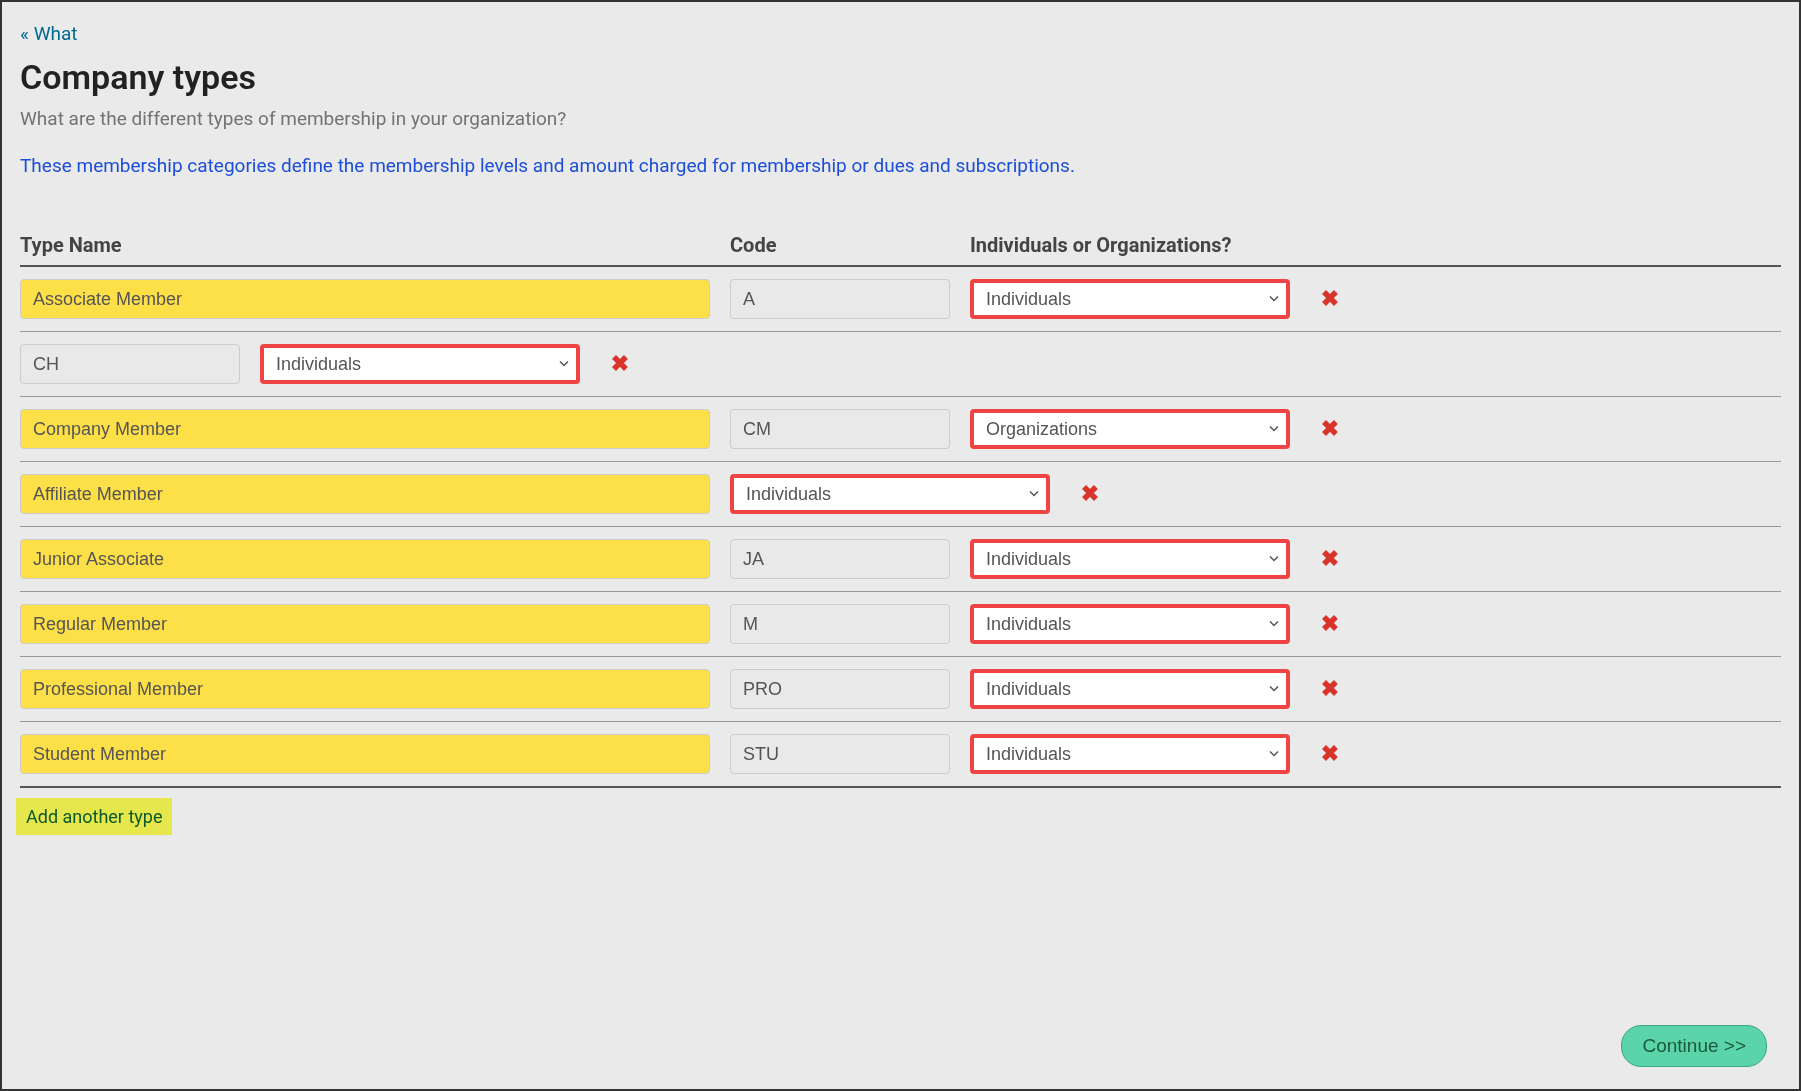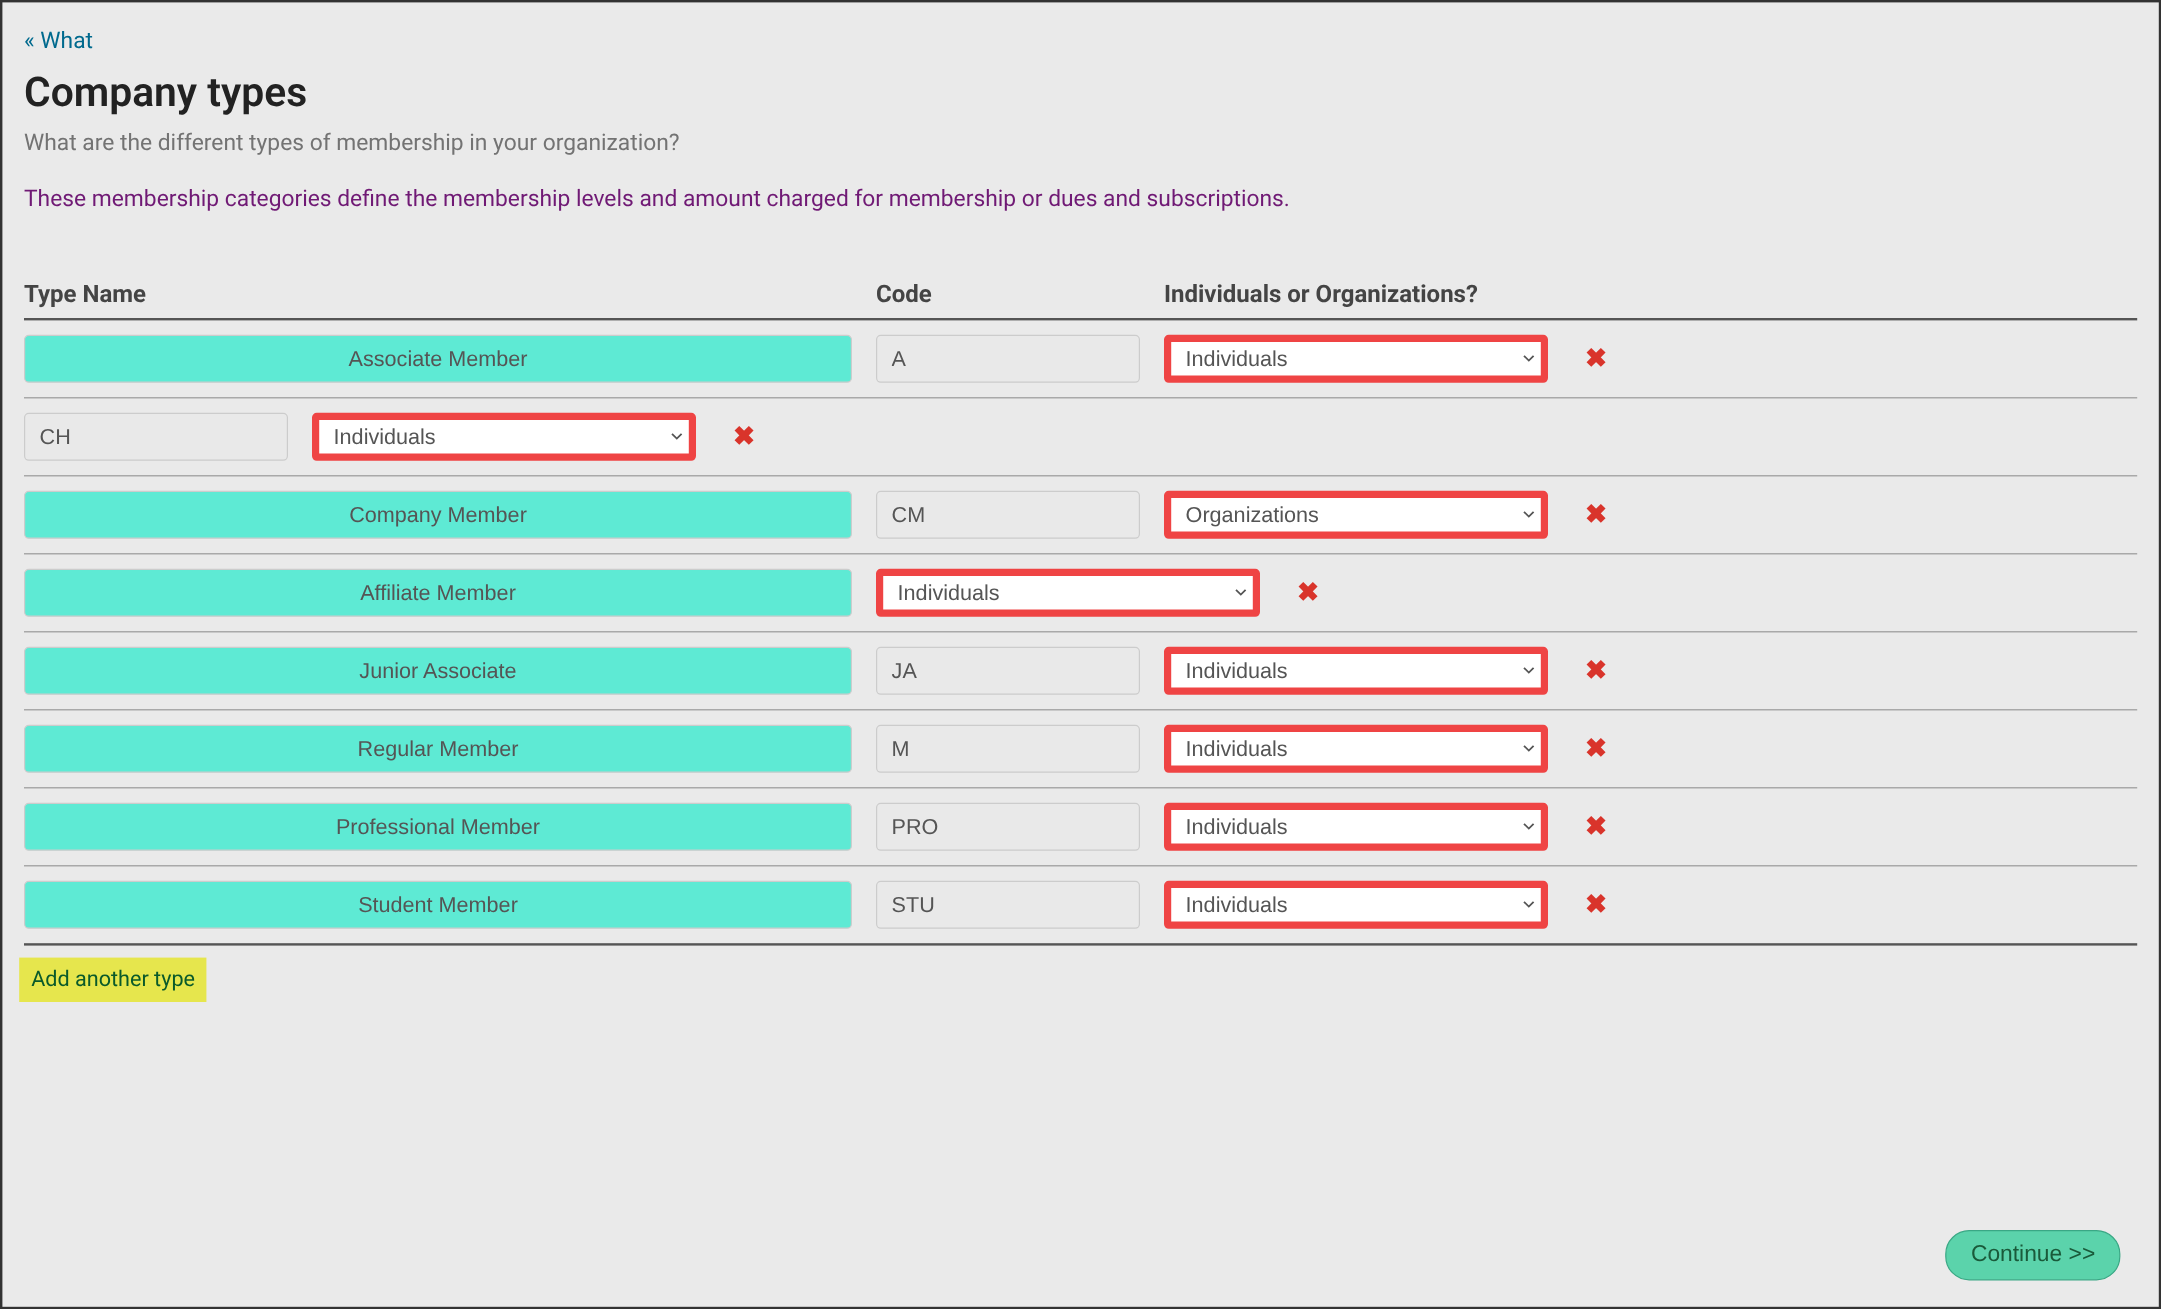--- a/index.html
+++ b/index.html
@@ -29,21 +29,21 @@
     color: #222;
     margin-bottom: 10px;
   }
   .subtitle {
     font-size: 19px;
     color: #737373;
     margin-bottom: 24px;
   }
   .description {
     font-size: 19px;
-    color: #701a75;
+    color: #1d4ed8;
     margin-bottom: 56px;
   }
   .table-wrap {
     width: 100%;
   }
   .header-row {
     display: flex;
     align-items: flex-end;
     border-bottom: 2px solid #555;
     padding-bottom: 8px;
@@ -67,41 +67,40 @@
   .data-row:last-of-type { border-bottom: 2px solid #555; }
 
   .input-name {
     width: 100%;
     height: 40px;
     border: 1px solid #ccc;
     border-radius: 4px;
     padding: 0 12px;
     font-size: 18px;
     color: #555;
-    background: #5eead4;
-    text-align: center;
+    background: #fde047;
   }
   .input-code {
     width: 100%;
     height: 40px;
     border: 1px solid #ccc;
     border-radius: 4px;
     padding: 0 12px;
     font-size: 18px;
     color: #555;
     background: #e9e9e9;
   }
   .select-wrap {
     position: relative;
     width: 100%;
   }
   .select-el {
     width: 100%;
     height: 40px;
-    border: 6px solid #ef4444;
+    border: 4px solid #ef4444;
     border-radius: 4px;
     padding: 0 30px 0 12px;
     font-size: 18px;
     color: #555;
     background: #fff;
     appearance: none;
     -webkit-appearance: none;
   }
   .chevron {
     position: absolute;

